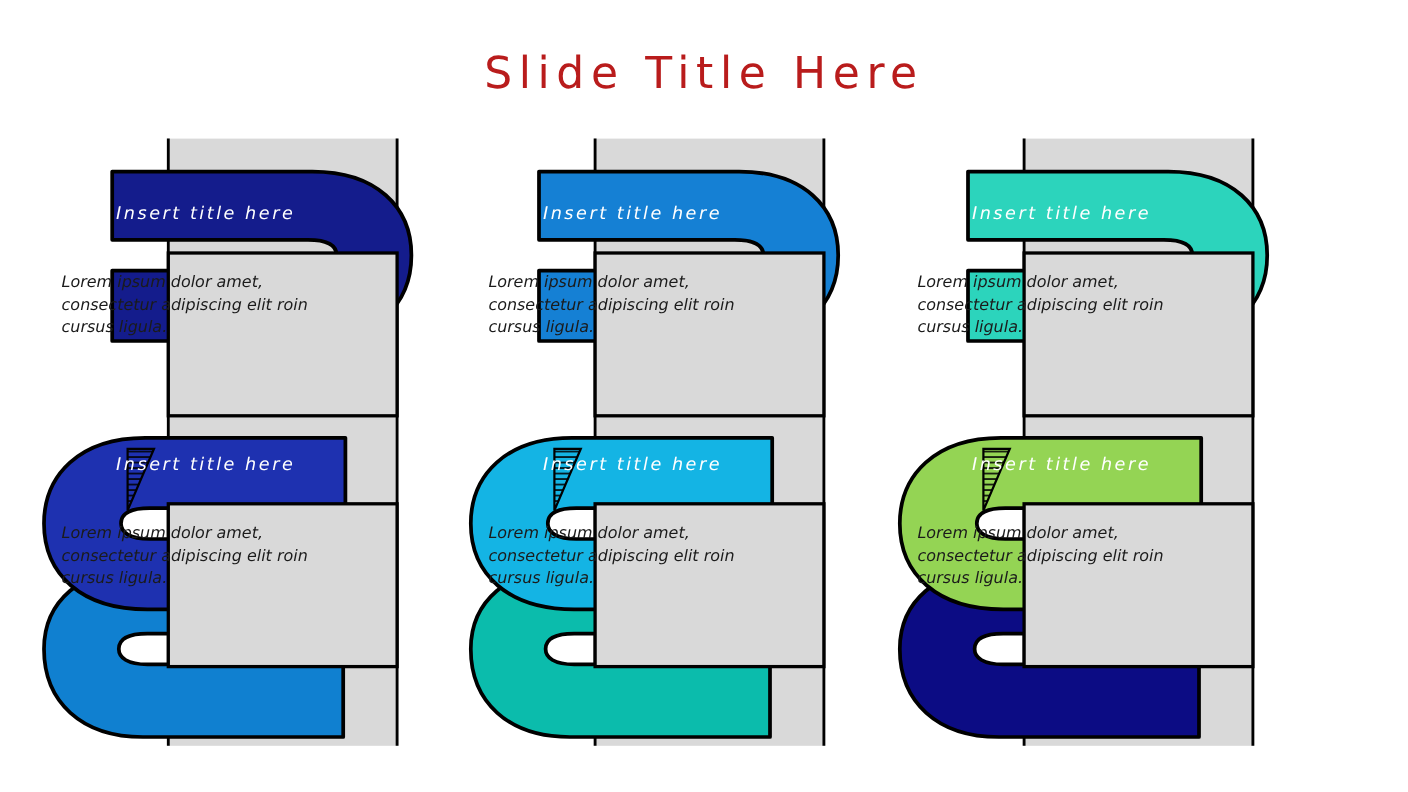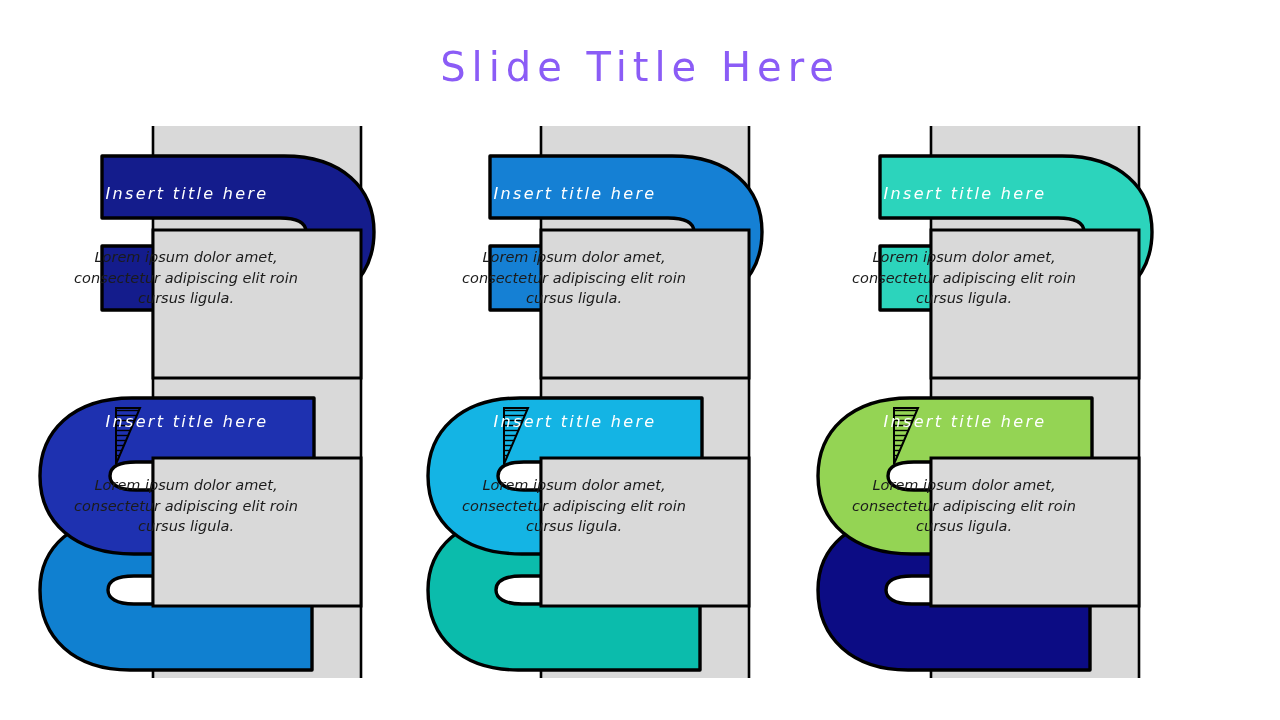--- a/index.html
+++ b/index.html
@@ -20,21 +20,21 @@
     background: #ffffff;
   }
   .slide-title {
     position: absolute;
     top: 44px;
     left: 0;
     width: 1280px;
     text-align: center;
     font-size: 40px;
     letter-spacing: 6px;
-    color: #8b5cf6;
+    color: #b91c1c;
     font-weight: 400;
     white-space: nowrap;
   }
   .columns {
     position: absolute;
     top: 0;
     left: 0;
     width: 1280px;
     height: 720px;
   }
@@ -76,21 +76,20 @@
     letter-spacing: 2.3px;
     white-space: nowrap;
   }
   .rt-0 { top: 66px; }
   .rt-1 { top: 294px; }
 
   .body-text {
     position: absolute;
     left: 44px;
     width: 260px;
-    text-align: center;
     color: #1b1b1b;
     font-size: 14.5px;
     line-height: 1.42;
   }
   .bt-0 { top: 129px; }
   .bt-1 { top: 357px; }
 </style>
 </head>
 <body>
 

